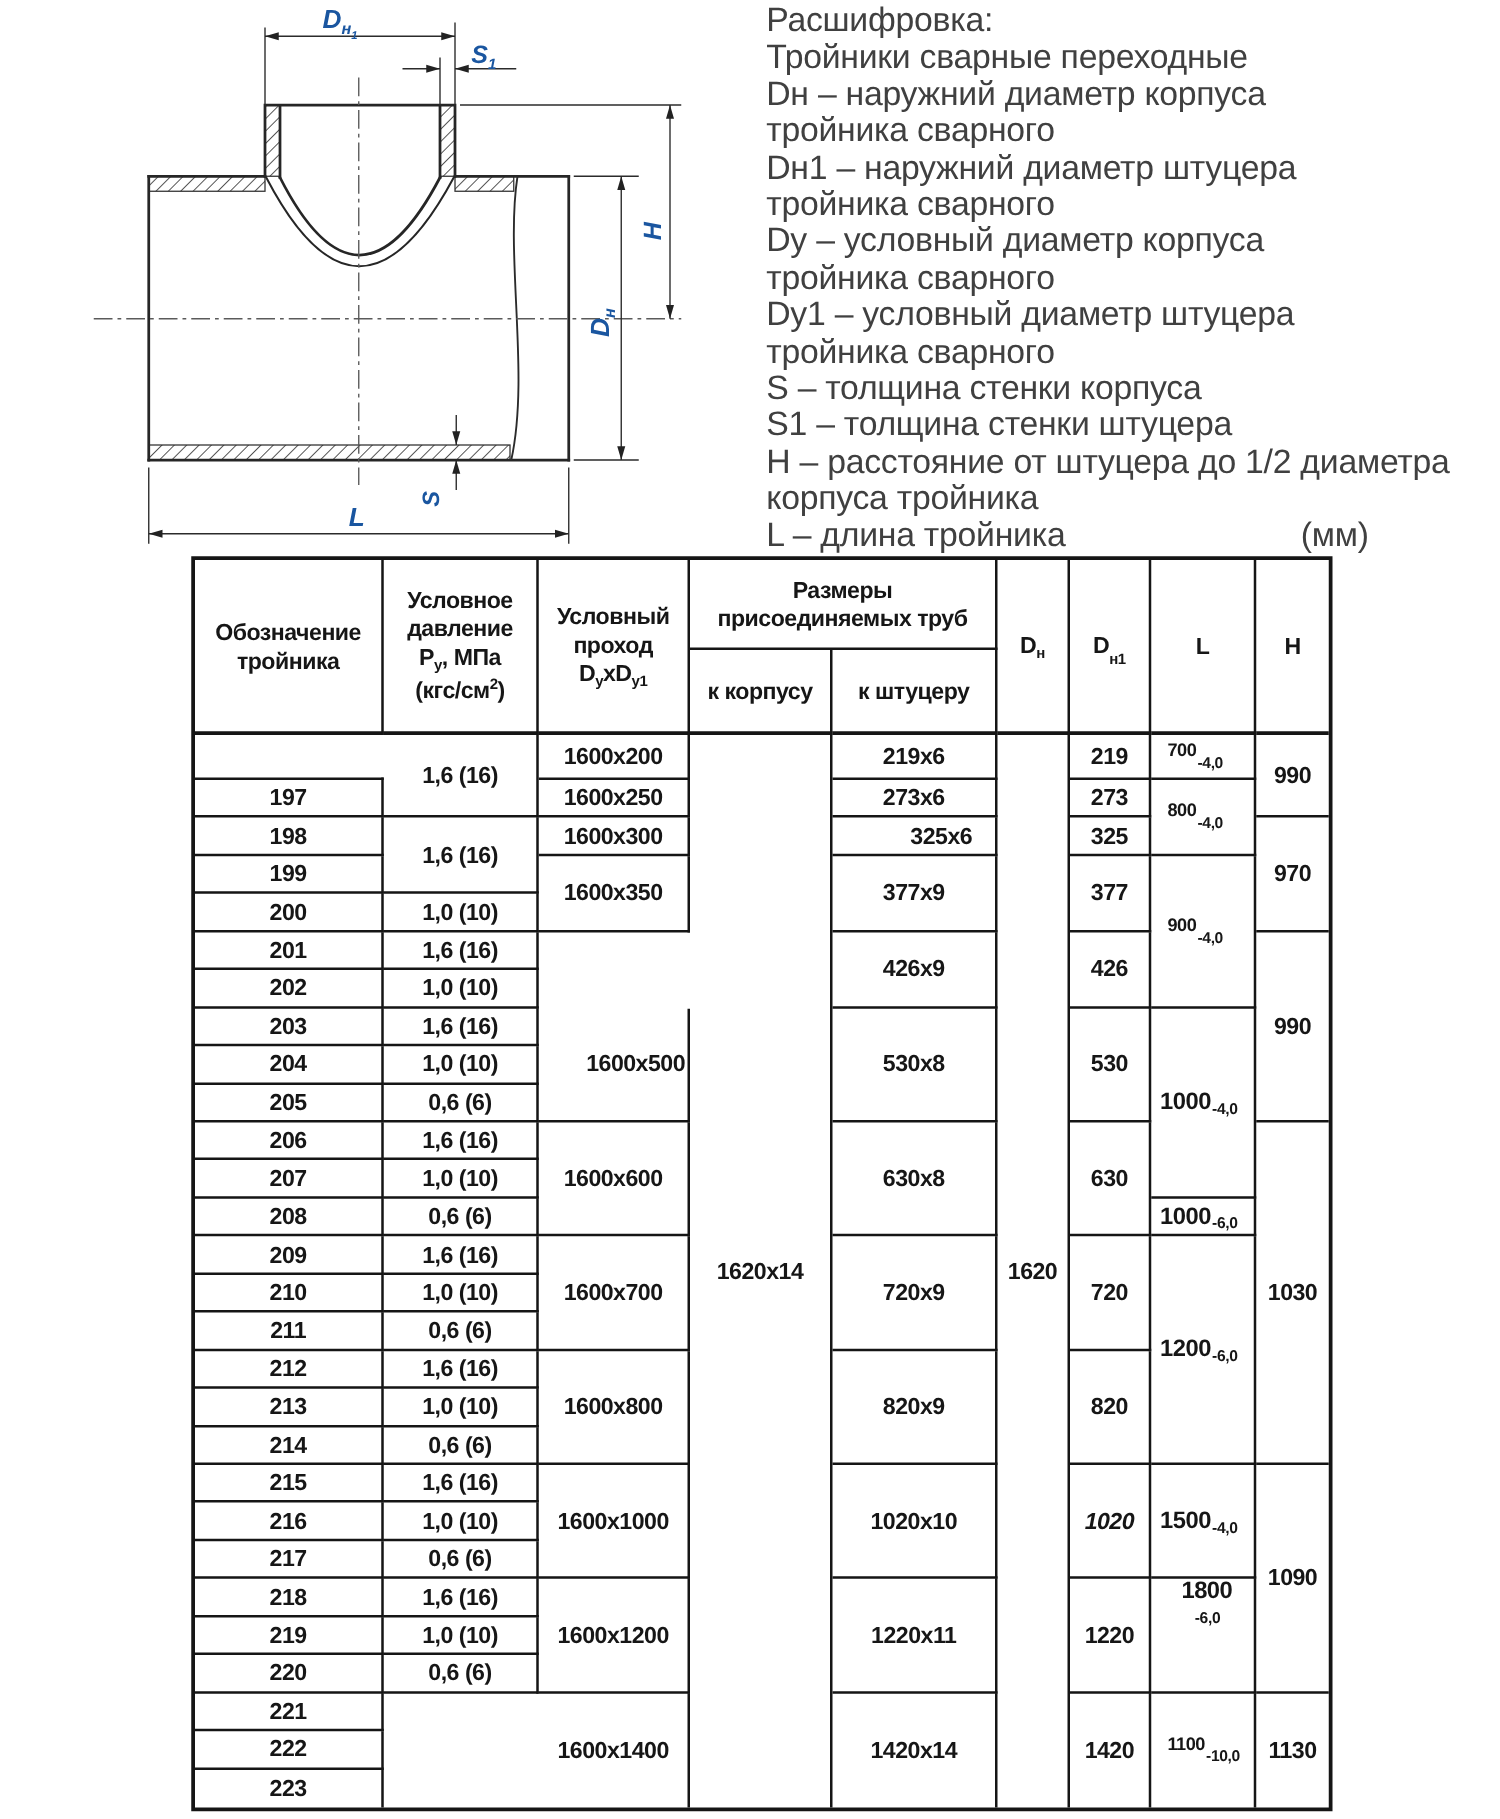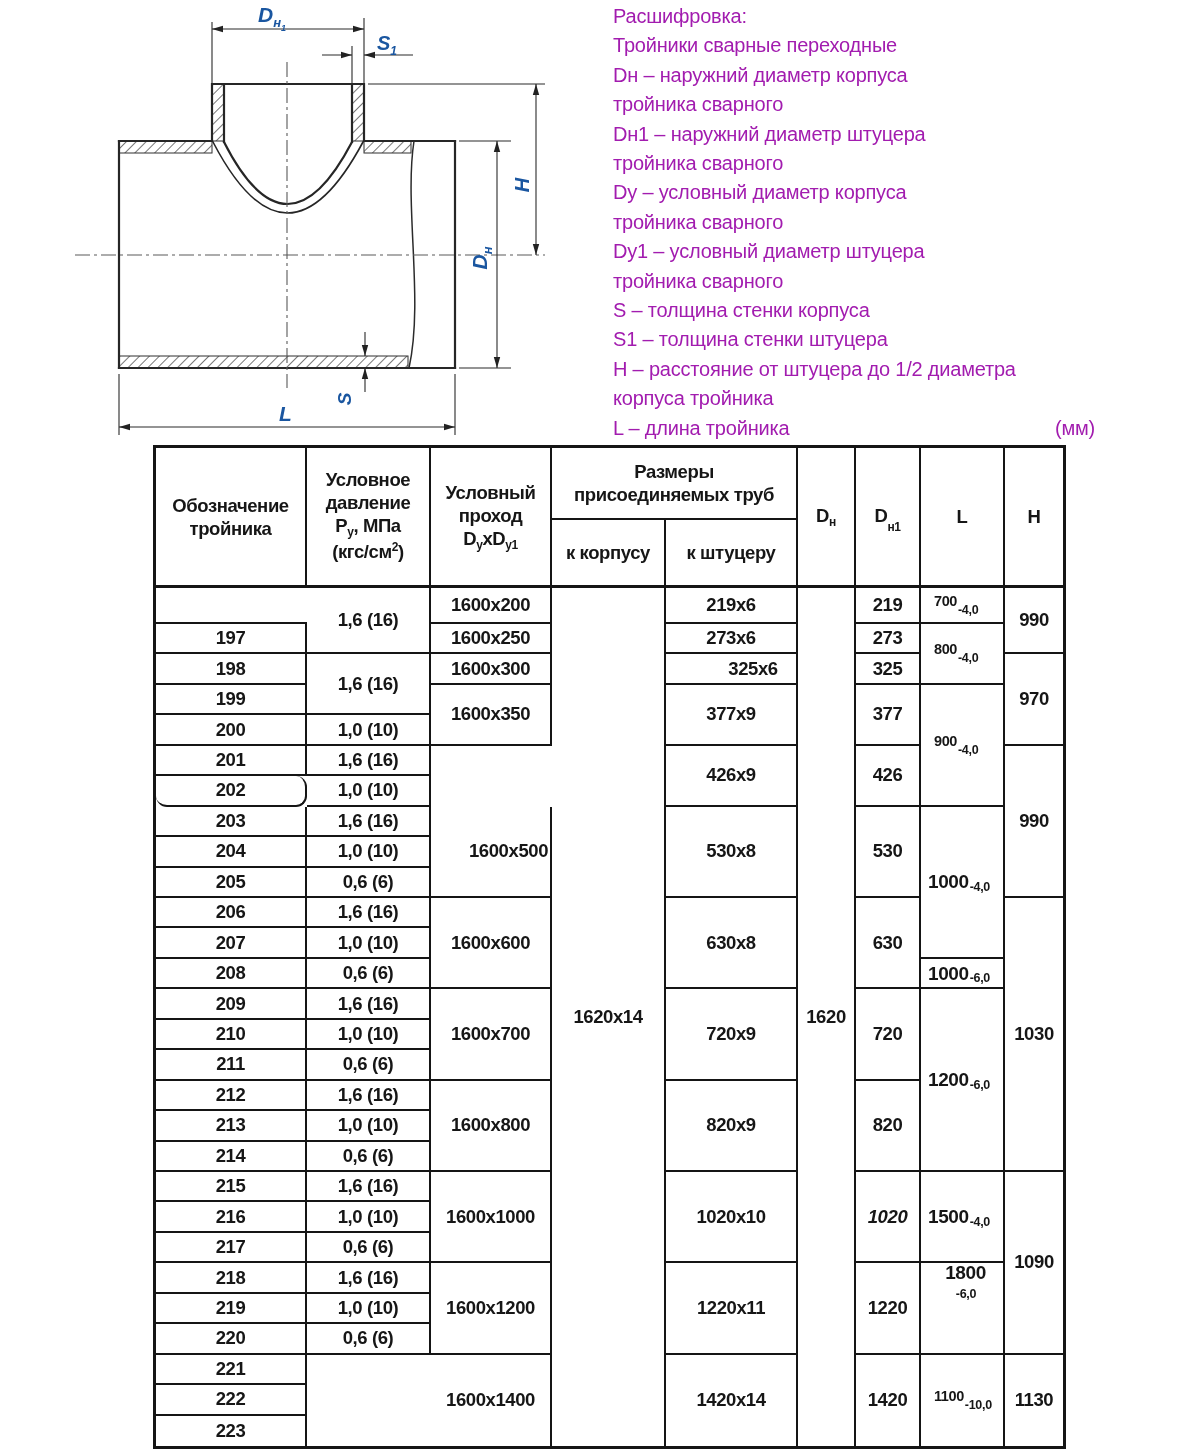--- a/index.html
+++ b/index.html
@@ -1,20 +1,20 @@
 <!DOCTYPE html>
 <html><head>
 <meta charset="utf-8">
 <style>
   html,body{margin:0;padding:0;background:#fff;}
   .page{position:relative;width:1200px;height:1455px;background:#fff;overflow:hidden;
         font-family:"Liberation Sans",sans-serif;color:#161616;}
   
-  .legend{position:absolute;left:613px;top:2px;width:482px;font-size:20px;
-          line-height:29.4px;color:#a21caf;letter-spacing:-0.2px;}
+  .legend{position:absolute;left:613px;top:2px;width:482px;font-size:27px;
+          line-height:29.4px;color:#404040;letter-spacing:-0.2px;}
   .legend-line{white-space:nowrap;}
   .legend-last{display:flex;justify-content:space-between;}
   
   .spec-table{position:absolute;left:153px;top:445px;width:913px;height:1004px;
        box-sizing:border-box;border:3px solid #151515;display:grid;
        grid-template-columns:151px 124px 121px 114px 132px 58px 65px 84px 58px;
        grid-template-rows:72px 68px repeat(28,1fr);}
   .cell,.hcell{display:flex;align-items:center;justify-content:center;
        border-right:2px solid #151515;border-bottom:2px solid #151515;
        font-weight:bold;font-size:18.5px;letter-spacing:-0.4px;color:#161616;
@@ -186,21 +186,21 @@
   </div>
   <div class="hcell hsep nor" style="grid-column:9;grid-row:1/3">
     <div>H</div>
   </div>
 <div class="cell" style="grid-area: 3 / 1 / 4; margin-top: 34px;">196</div>
       <div class="cell" style="grid-area: 4 / 1 / 5;">197</div>
       <div class="cell" style="grid-area: 5 / 1 / 6;">198</div>
       <div class="cell" style="grid-area: 6 / 1 / 7;">199</div>
       <div class="cell" style="grid-area: 7 / 1 / 8;">200</div>
       <div class="cell" style="grid-area: 8 / 1 / 9;">201</div>
-      <div class="cell" style="grid-area: 9 / 1 / 10; border-radius: 11px;">202</div>
+      <div class="cell" style="grid-area: 9 / 1 / 10;">202</div>
       <div class="cell" style="grid-area: 10 / 1 / 11;">203</div>
       <div class="cell" style="grid-area: 11 / 1 / 12;">204</div>
       <div class="cell" style="grid-area: 12 / 1 / 13;">205</div>
       <div class="cell" style="grid-area: 13 / 1 / 14;">206</div>
       <div class="cell" style="grid-area: 14 / 1 / 15;">207</div>
       <div class="cell" style="grid-area: 15 / 1 / 16;">208</div>
       <div class="cell" style="grid-area: 16 / 1 / 17;">209</div>
       <div class="cell" style="grid-area: 17 / 1 / 18;">210</div>
       <div class="cell" style="grid-area: 18 / 1 / 19;">211</div>
       <div class="cell" style="grid-area: 19 / 1 / 20;">212</div>

